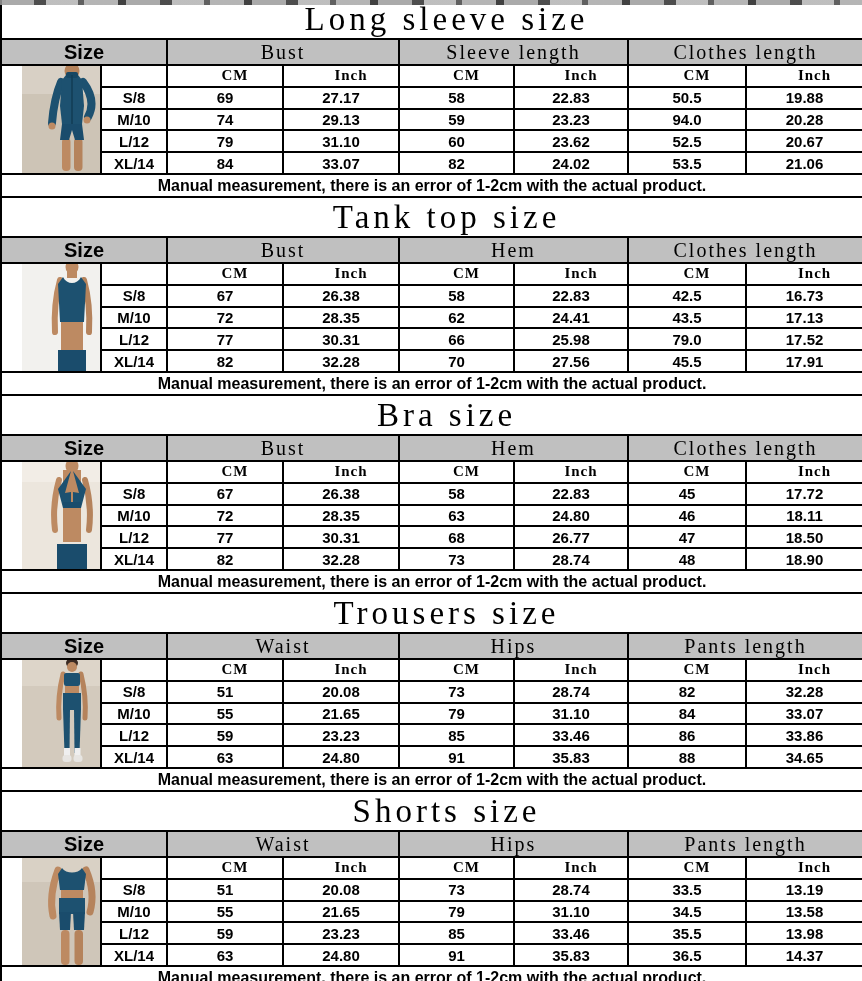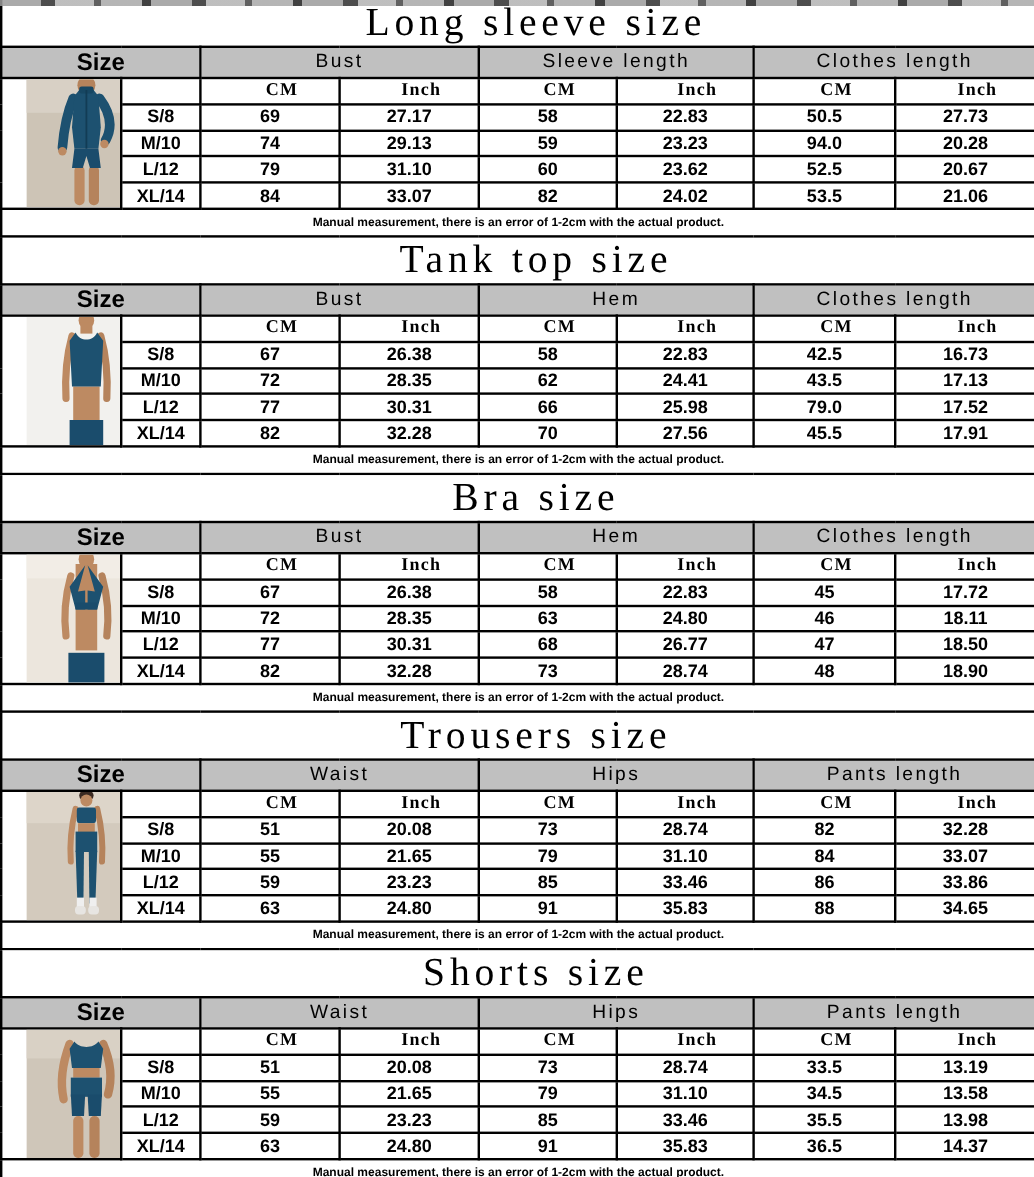--- a/index.html
+++ b/index.html
@@ -45,22 +45,22 @@
     background:#fff;
     font-family:"Liberation Serif",serif;
     font-weight:normal;
     font-size:33px;
     letter-spacing:4px;
     padding-left:29px;
   }
   tr.head-row td{
     height:24px;
     background:#c0c0c0;
-    font-family:Liberation Sans, sans-serif;
-    font-size:16px;
+    font-family:Liberation Serif, serif;
+    font-size:20px;
     letter-spacing:2px;
   }
   tr.head-row td.size-head{
     font-family:"Liberation Sans",sans-serif;
     font-weight:bold;
     font-size:20px;
     letter-spacing:0;
   }
   tr.sub-row td{
     height:25px;
@@ -77,21 +77,21 @@
   }
   td.photo-cell svg{display:block;}
   tbody.rows td{
     height:18px;
     font-weight:bold;
     font-size:15px;
   }
   tr.foot-row td{
     height:21px;
     font-weight:bold;
-    font-size:10px;
+    font-size:16px;
     letter-spacing:0;
   }
 </style>
 </head>
 <body>
 
 <div class="sheet">
   <div class="top-strip"></div>
 
   <table class="size-table">
@@ -143,21 +143,21 @@
         <td>CM</td>
         <td>Inch</td>
       </tr>
     <tr>
           <td>S/8</td>
           <td>69</td>
           <td>27.17</td>
           <td>58</td>
           <td>22.83</td>
           <td>50.5</td>
-          <td>27.73</td>
+          <td>19.88</td>
         </tr>
         <tr>
           <td>M/10</td>
           <td>74</td>
           <td>29.13</td>
           <td>59</td>
           <td>23.23</td>
           <td>94.0</td>
           <td>20.28</td>
         </tr>

